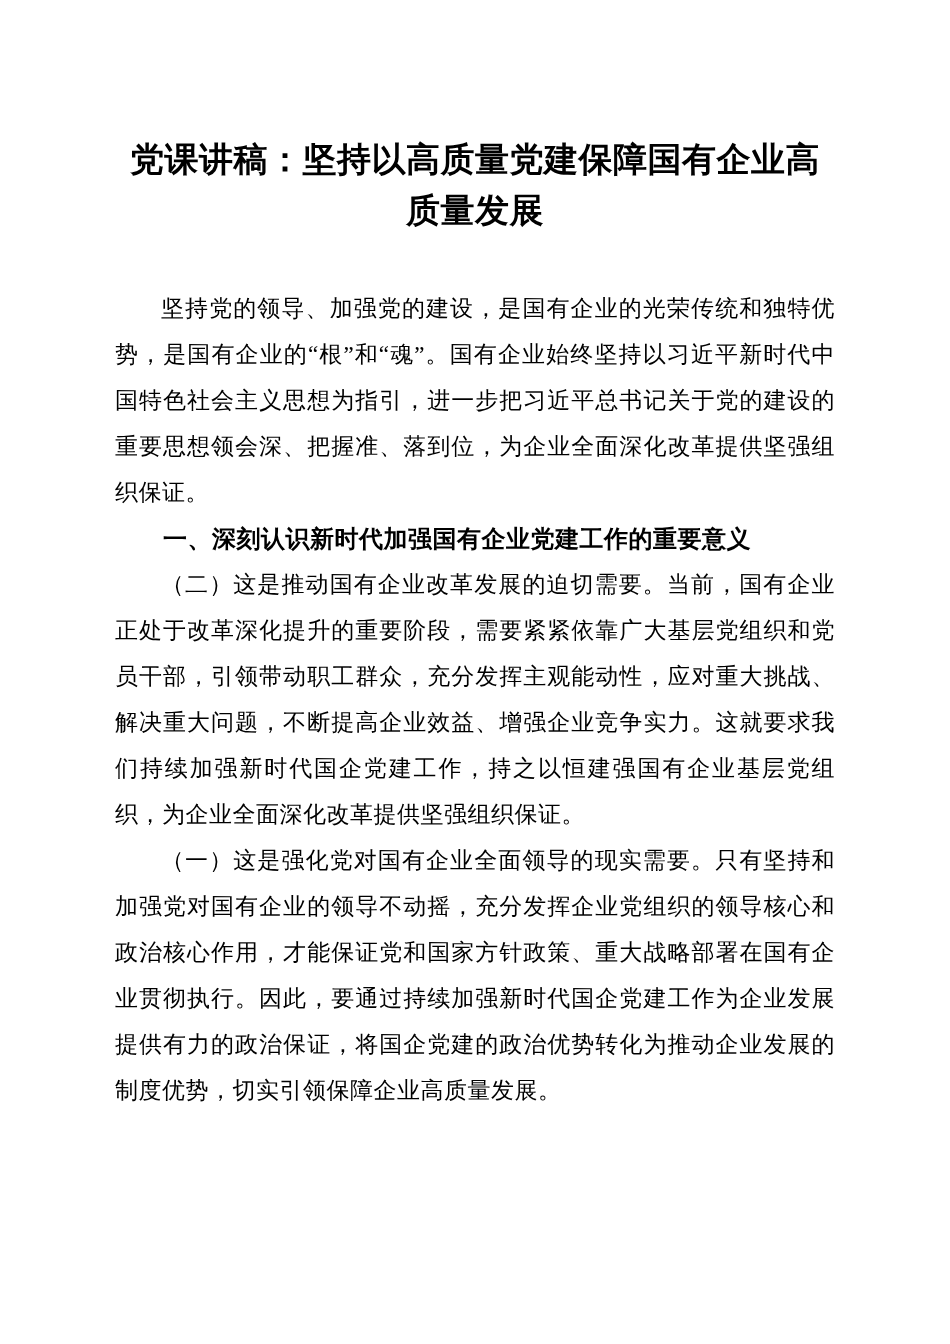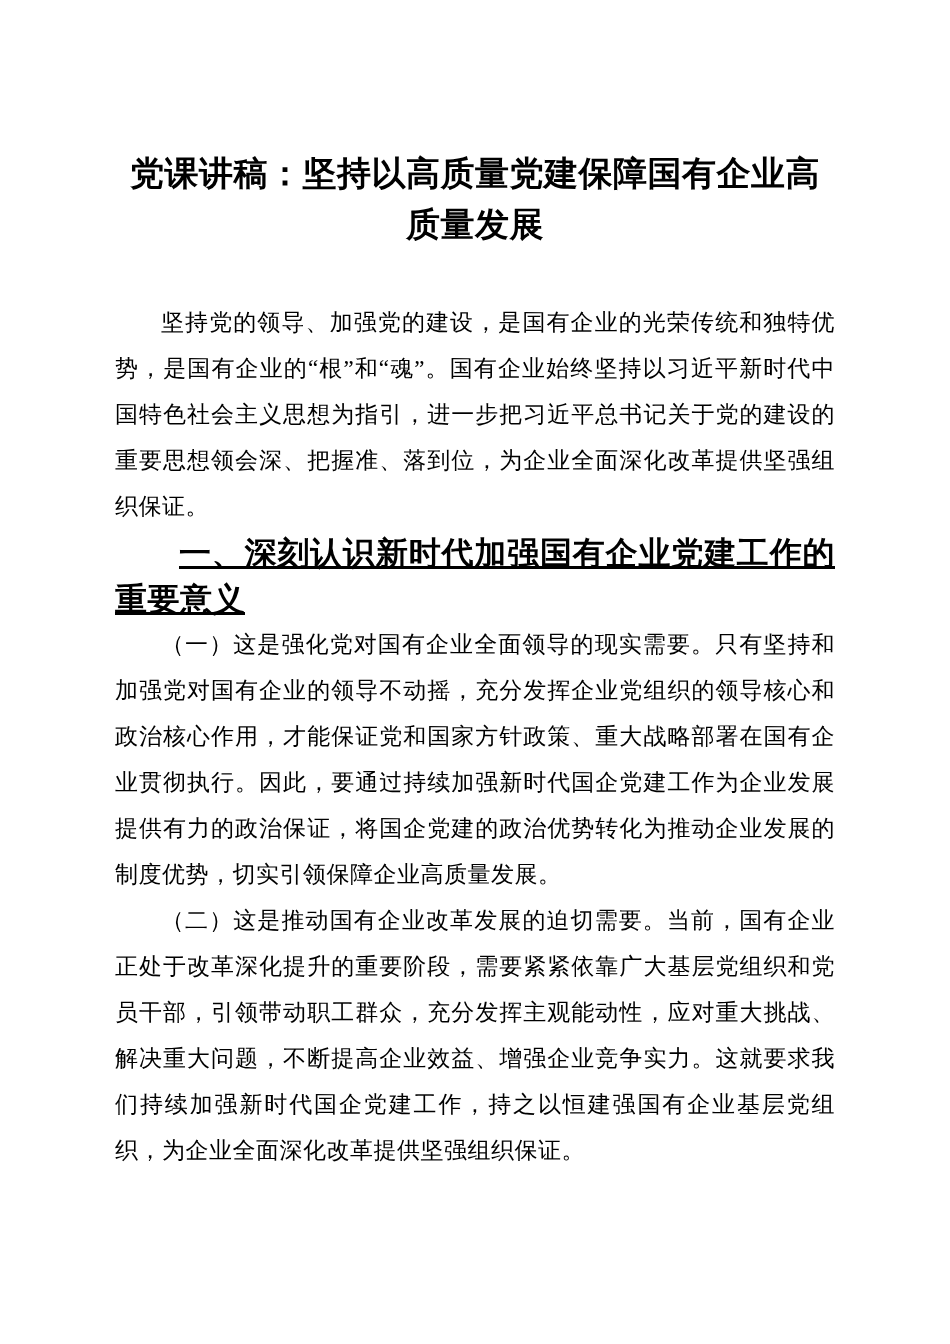--- a/index.html
+++ b/index.html
@@ -4,21 +4,21 @@
 <style>
   html, body {
     margin: 0;
     padding: 0;
     background: #ffffff;
   }
   .page {
     position: relative;
     width: 950px;
     height: 1304px;
-    margin: 16px auto;
+    margin: 2px auto;
     background: #ffffff;
     box-sizing: border-box;
     padding: 132px 115px 0 115px;
     overflow: hidden;
     font-family: "Liberation Serif", "DejaVu Serif", serif;
     color: #000000;
   }
   .doc-title {
     margin: 0 0 50px 0;
     text-align: center;
@@ -31,36 +31,35 @@
   .body-para {
     margin: 0;
     font-size: 23px;
     line-height: 46px;
     text-align: justify;
     text-indent: 2em;
     letter-spacing: 0.5px;
   }
   .section-heading {
     margin: 0;
-    font-size: 32px;
+    font-size: 24px;
     line-height: 46px;
     font-weight: bold;
     text-indent: 2em;
     text-align: justify;
     font-family: "Liberation Sans", "DejaVu Sans", sans-serif;
     letter-spacing: 0.5px;
-    text-decoration: underline;
   }
 </style>
 </head>
 <body>
 
 <div class="page">
   <h1 class="doc-title">党课讲稿：坚持以高质量党建保障国有企业高质量发展</h1>
 
   <p class="body-para">坚持党的领导、加强党的建设，是国有企业的光荣传统和独特优势，是国有企业的“根”和“魂”。国有企业始终坚持以习近平新时代中国特色社会主义思想为指引，进一步把习近平总书记关于党的建设的重要思想领会深、把握准、落到位，为企业全面深化改革提供坚强组织保证。</p>
 
   <h2 class="section-heading">一、深刻认识新时代加强国有企业党建工作的重要意义</h2>
 
+  <p class="body-para">（二）这是推动国有企业改革发展的迫切需要。当前，国有企业正处于改革深化提升的重要阶段，需要紧紧依靠广大基层党组织和党员干部，引领带动职工群众，充分发挥主观能动性，应对重大挑战、解决重大问题，不断提高企业效益、增强企业竞争实力。这就要求我们持续加强新时代国企党建工作，持之以恒建强国有企业基层党组织，为企业全面深化改革提供坚强组织保证。</p>
+
   <p class="body-para">（一）这是强化党对国有企业全面领导的现实需要。只有坚持和加强党对国有企业的领导不动摇，充分发挥企业党组织的领导核心和政治核心作用，才能保证党和国家方针政策、重大战略部署在国有企业贯彻执行。因此，要通过持续加强新时代国企党建工作为企业发展提供有力的政治保证，将国企党建的政治优势转化为推动企业发展的制度优势，切实引领保障企业高质量发展。</p>
-
-  <p class="body-para">（二）这是推动国有企业改革发展的迫切需要。当前，国有企业正处于改革深化提升的重要阶段，需要紧紧依靠广大基层党组织和党员干部，引领带动职工群众，充分发挥主观能动性，应对重大挑战、解决重大问题，不断提高企业效益、增强企业竞争实力。这就要求我们持续加强新时代国企党建工作，持之以恒建强国有企业基层党组织，为企业全面深化改革提供坚强组织保证。</p>
 </div>
 
 </body></html>

